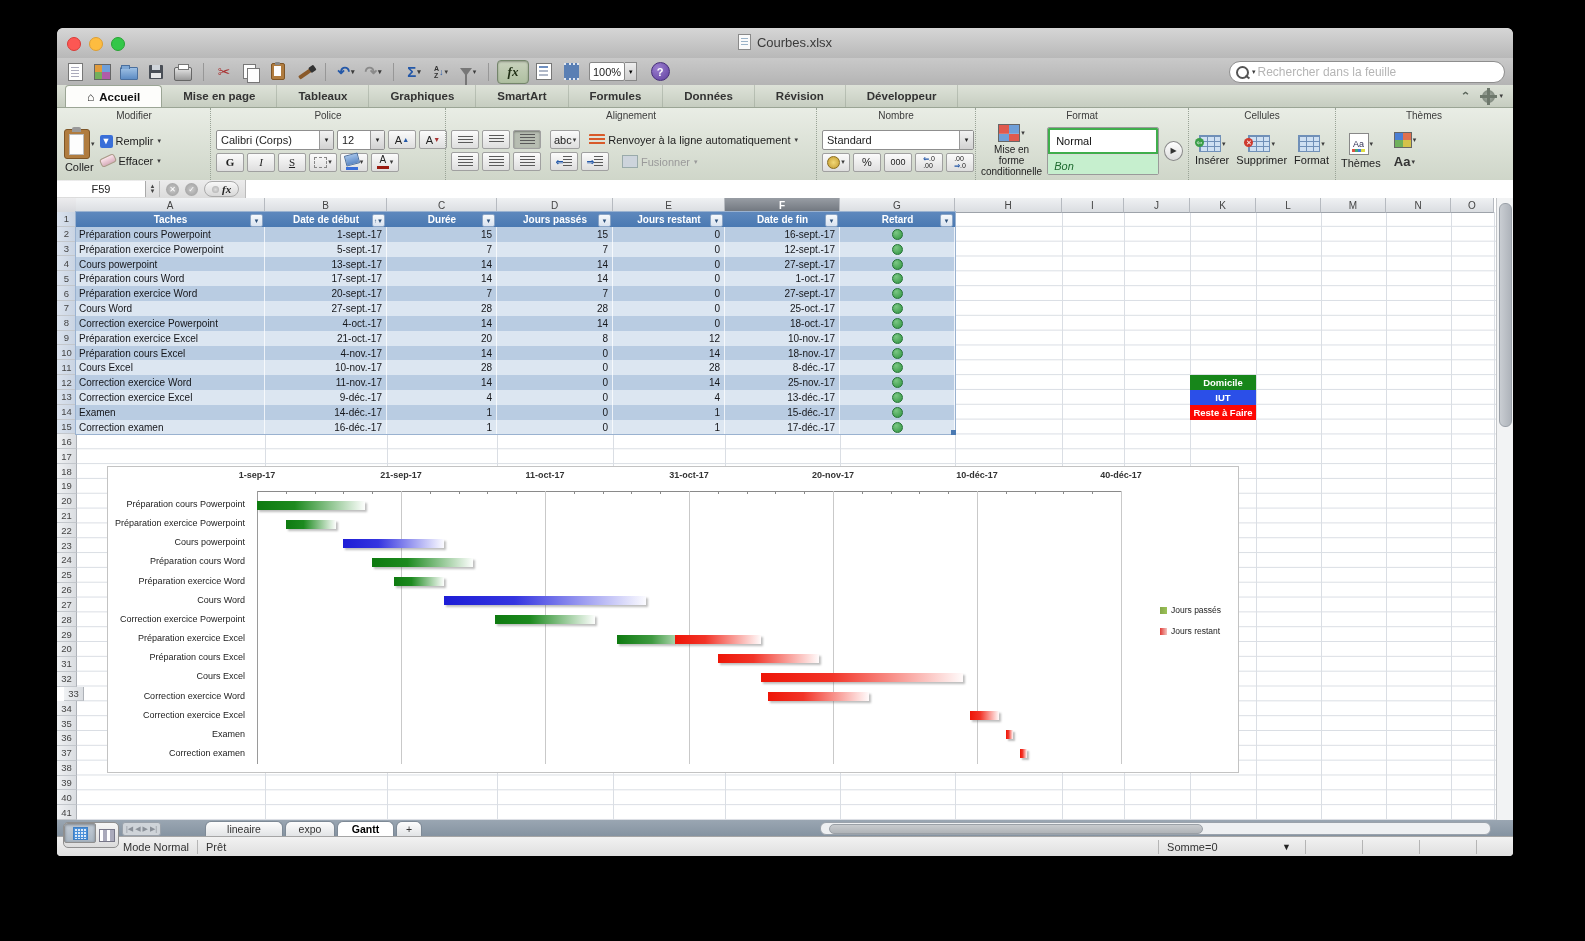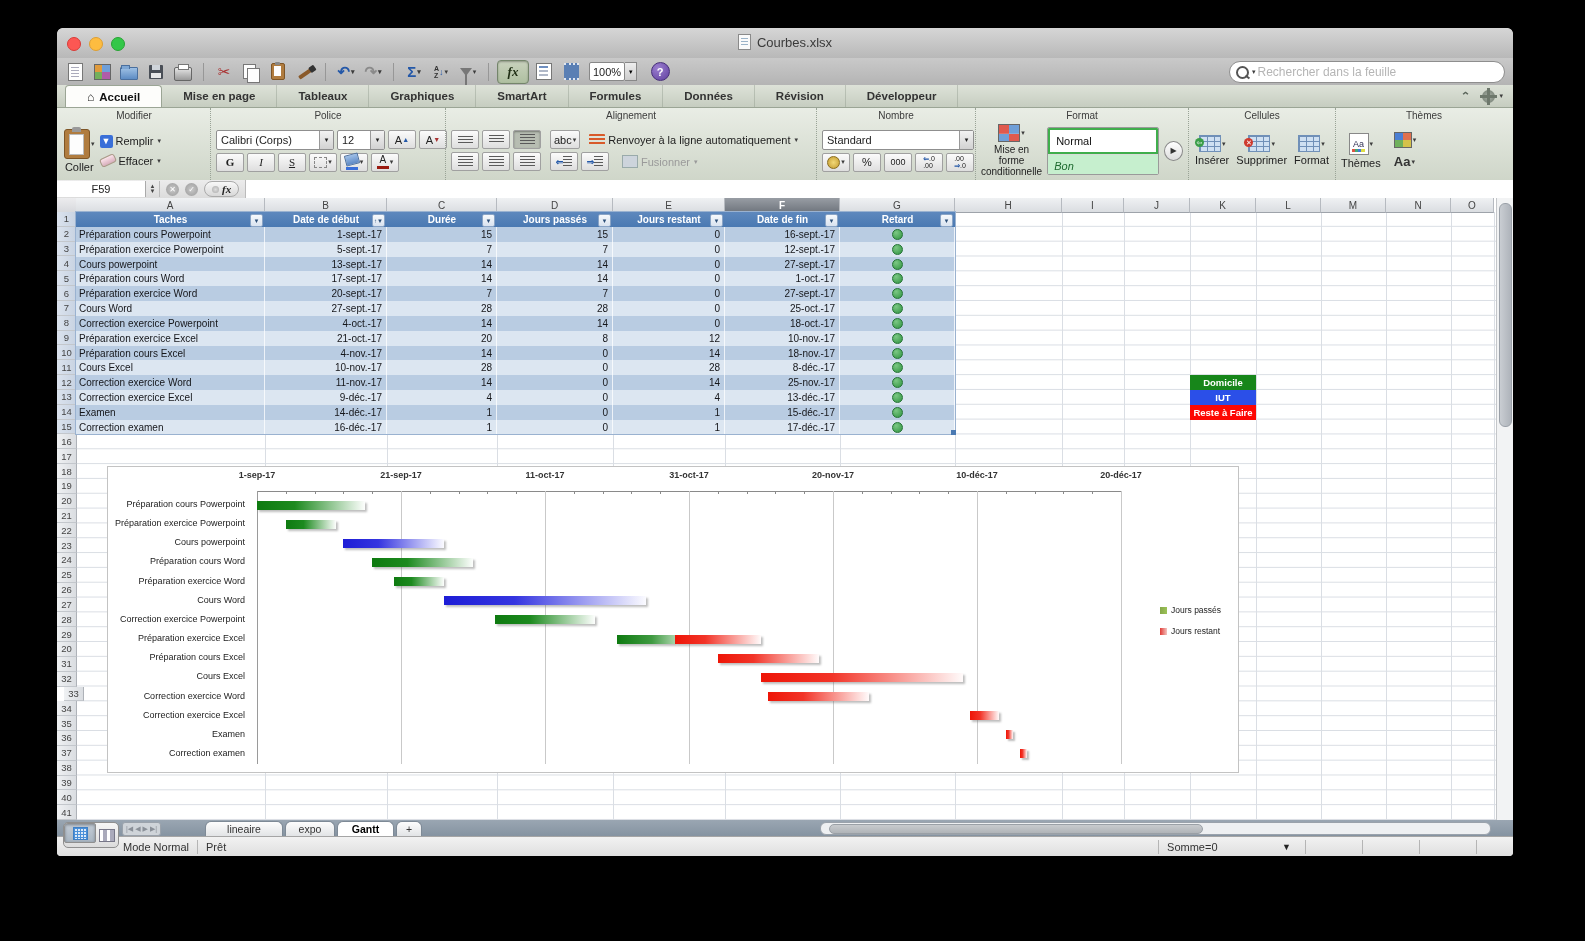--- a/index.html
+++ b/index.html
@@ -879,21 +879,21 @@
           <div class="cxlabel" style="left: 253px;">21-sep-17</div>
           <div class="cgrid" style="left: 293px; top: 24px; height: 273px;"></div>
           <div class="cxlabel" style="left: 397px;">11-oct-17</div>
           <div class="cgrid" style="left: 437px; top: 24px; height: 273px;"></div>
           <div class="cxlabel" style="left: 541px;">31-oct-17</div>
           <div class="cgrid" style="left: 581px; top: 24px; height: 273px;"></div>
           <div class="cxlabel" style="left: 685px;">20-nov-17</div>
           <div class="cgrid" style="left: 725px; top: 24px; height: 273px;"></div>
           <div class="cxlabel" style="left: 829px;">10-déc-17</div>
           <div class="cgrid" style="left: 869px; top: 24px; height: 273px;"></div>
-          <div class="cxlabel" style="left: 973px;">20-déc-17</div>
+          <div class="cxlabel" style="left: 973px;">40-déc-17</div>
           <div class="cgrid" style="left: 1013px; top: 24px; height: 273px;"></div>
           <div class="ccat" style="left: 149px; top: 24px; height: 273px;"></div>
           <div class="clab" style="top: 32px;">Préparation cours Powerpoint</div>
           <div class="bar g" style="left: 149px; width: 108px; top: 33.5px;"></div>
           <div class="clab" style="top: 51.15px;">Préparation exercice Powerpoint</div>
           <div class="bar g" style="left: 177.8px; width: 50.4px; top: 52.65px;"></div>
           <div class="clab" style="top: 70.3px;">Cours powerpoint</div>
           <div class="bar b" style="left: 235.4px; width: 100.8px; top: 71.8px;"></div>
           <div class="clab" style="top: 89.45px;">Préparation cours Word</div>
           <div class="bar g" style="left: 264.2px; width: 100.8px; top: 90.95px;"></div>

